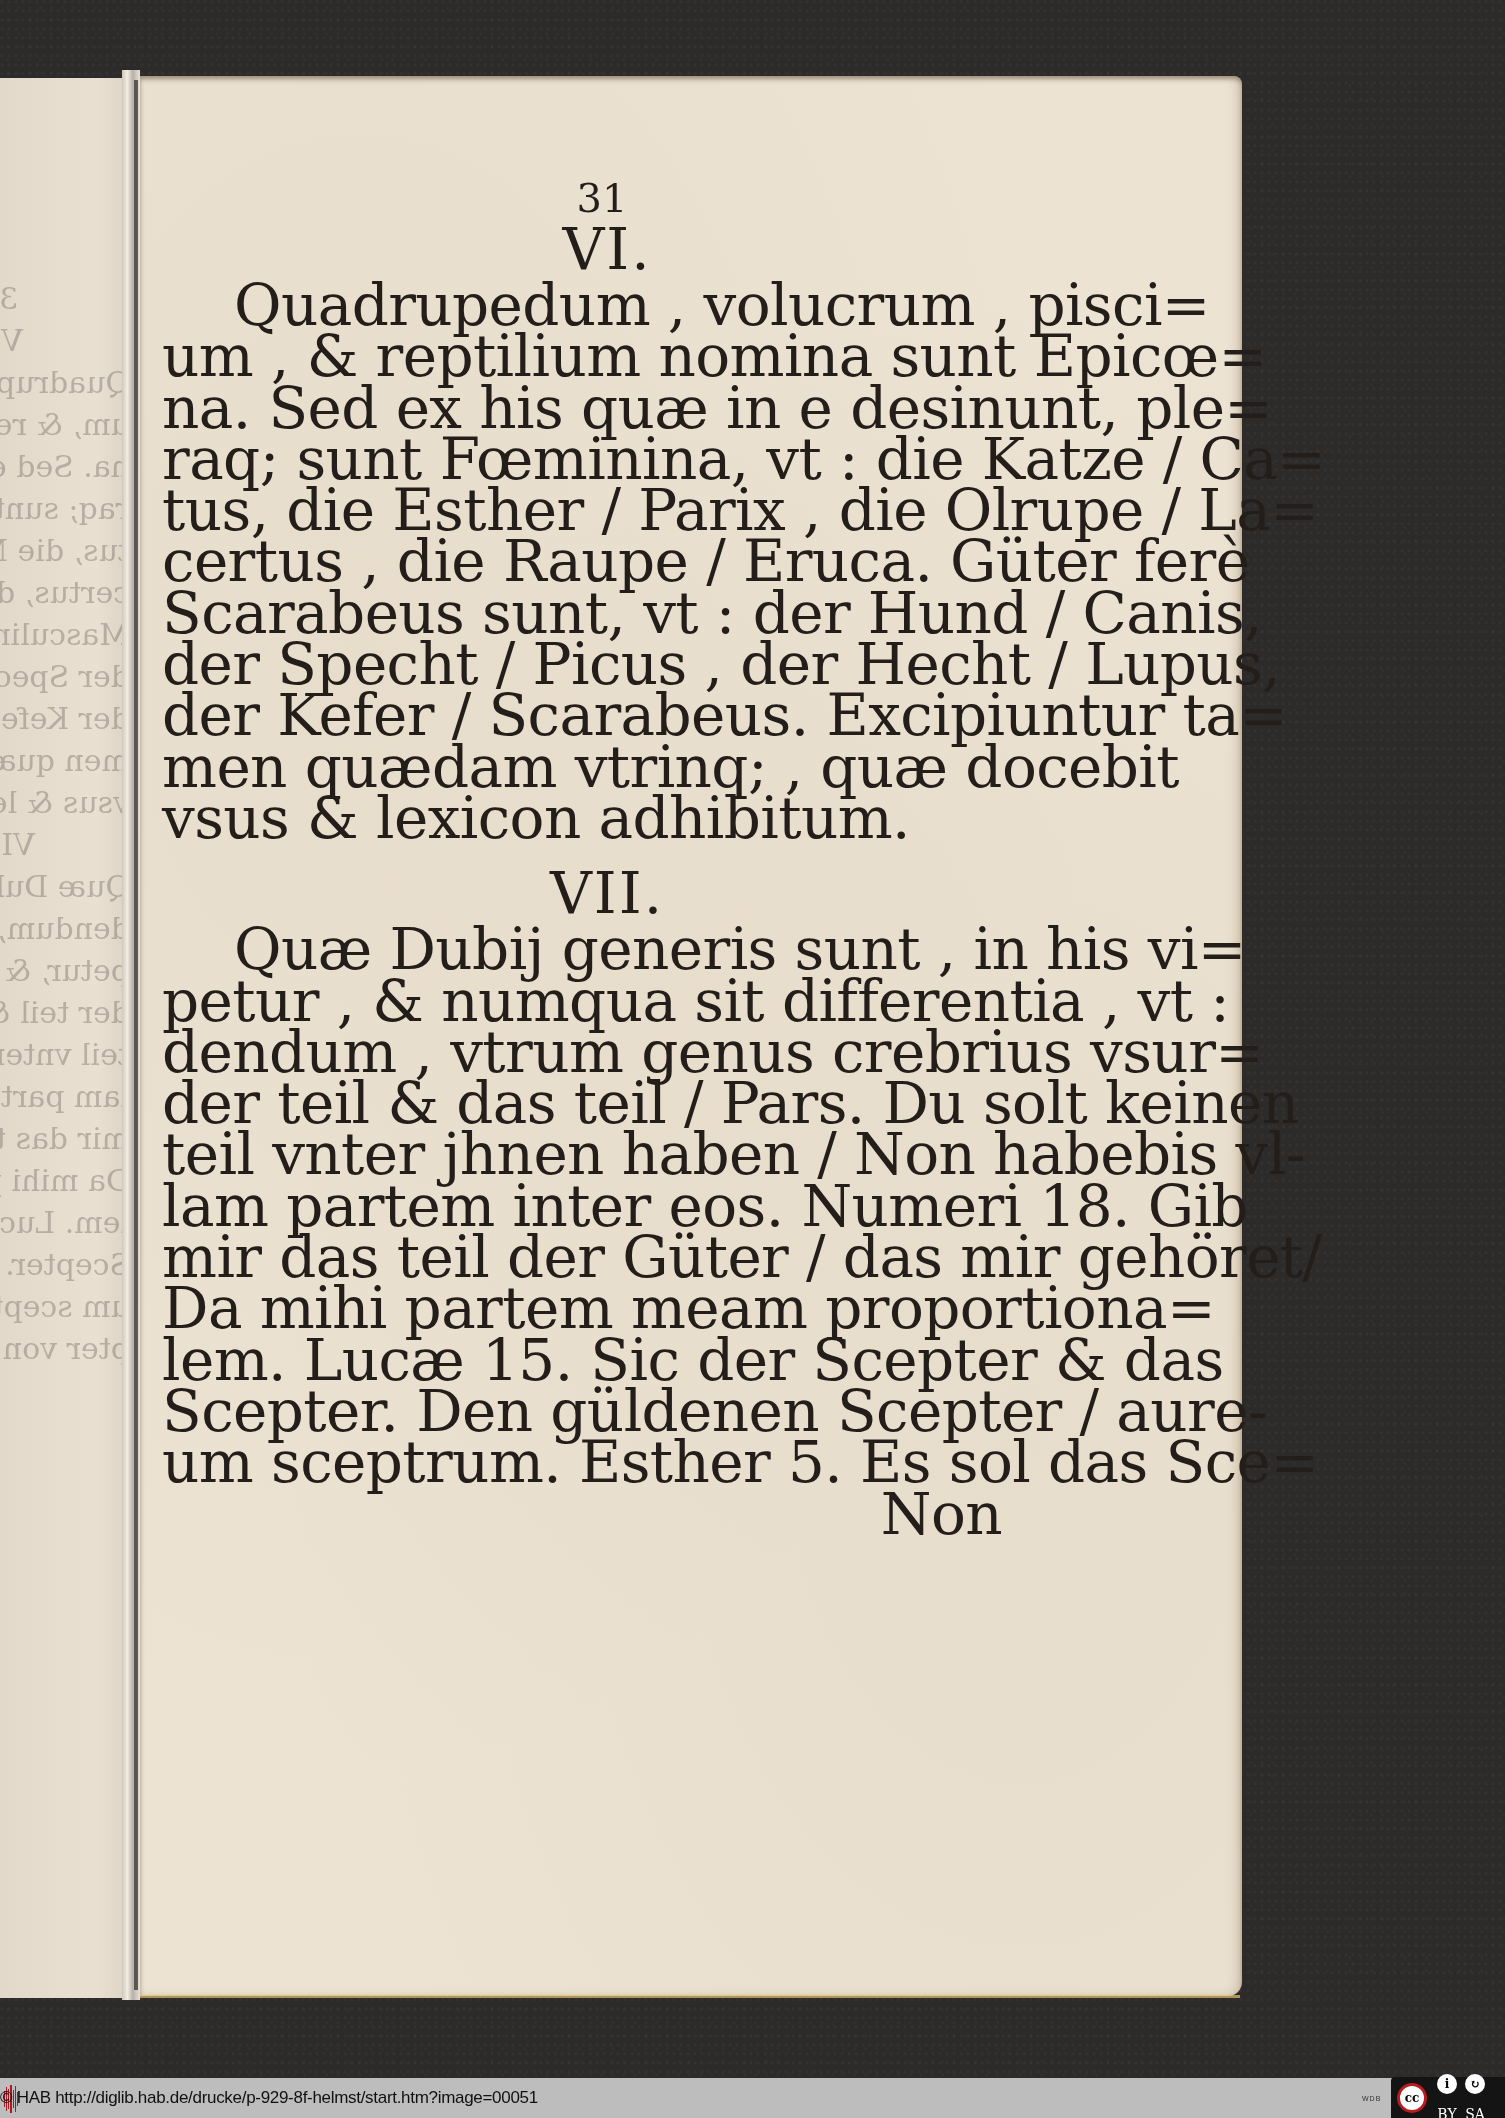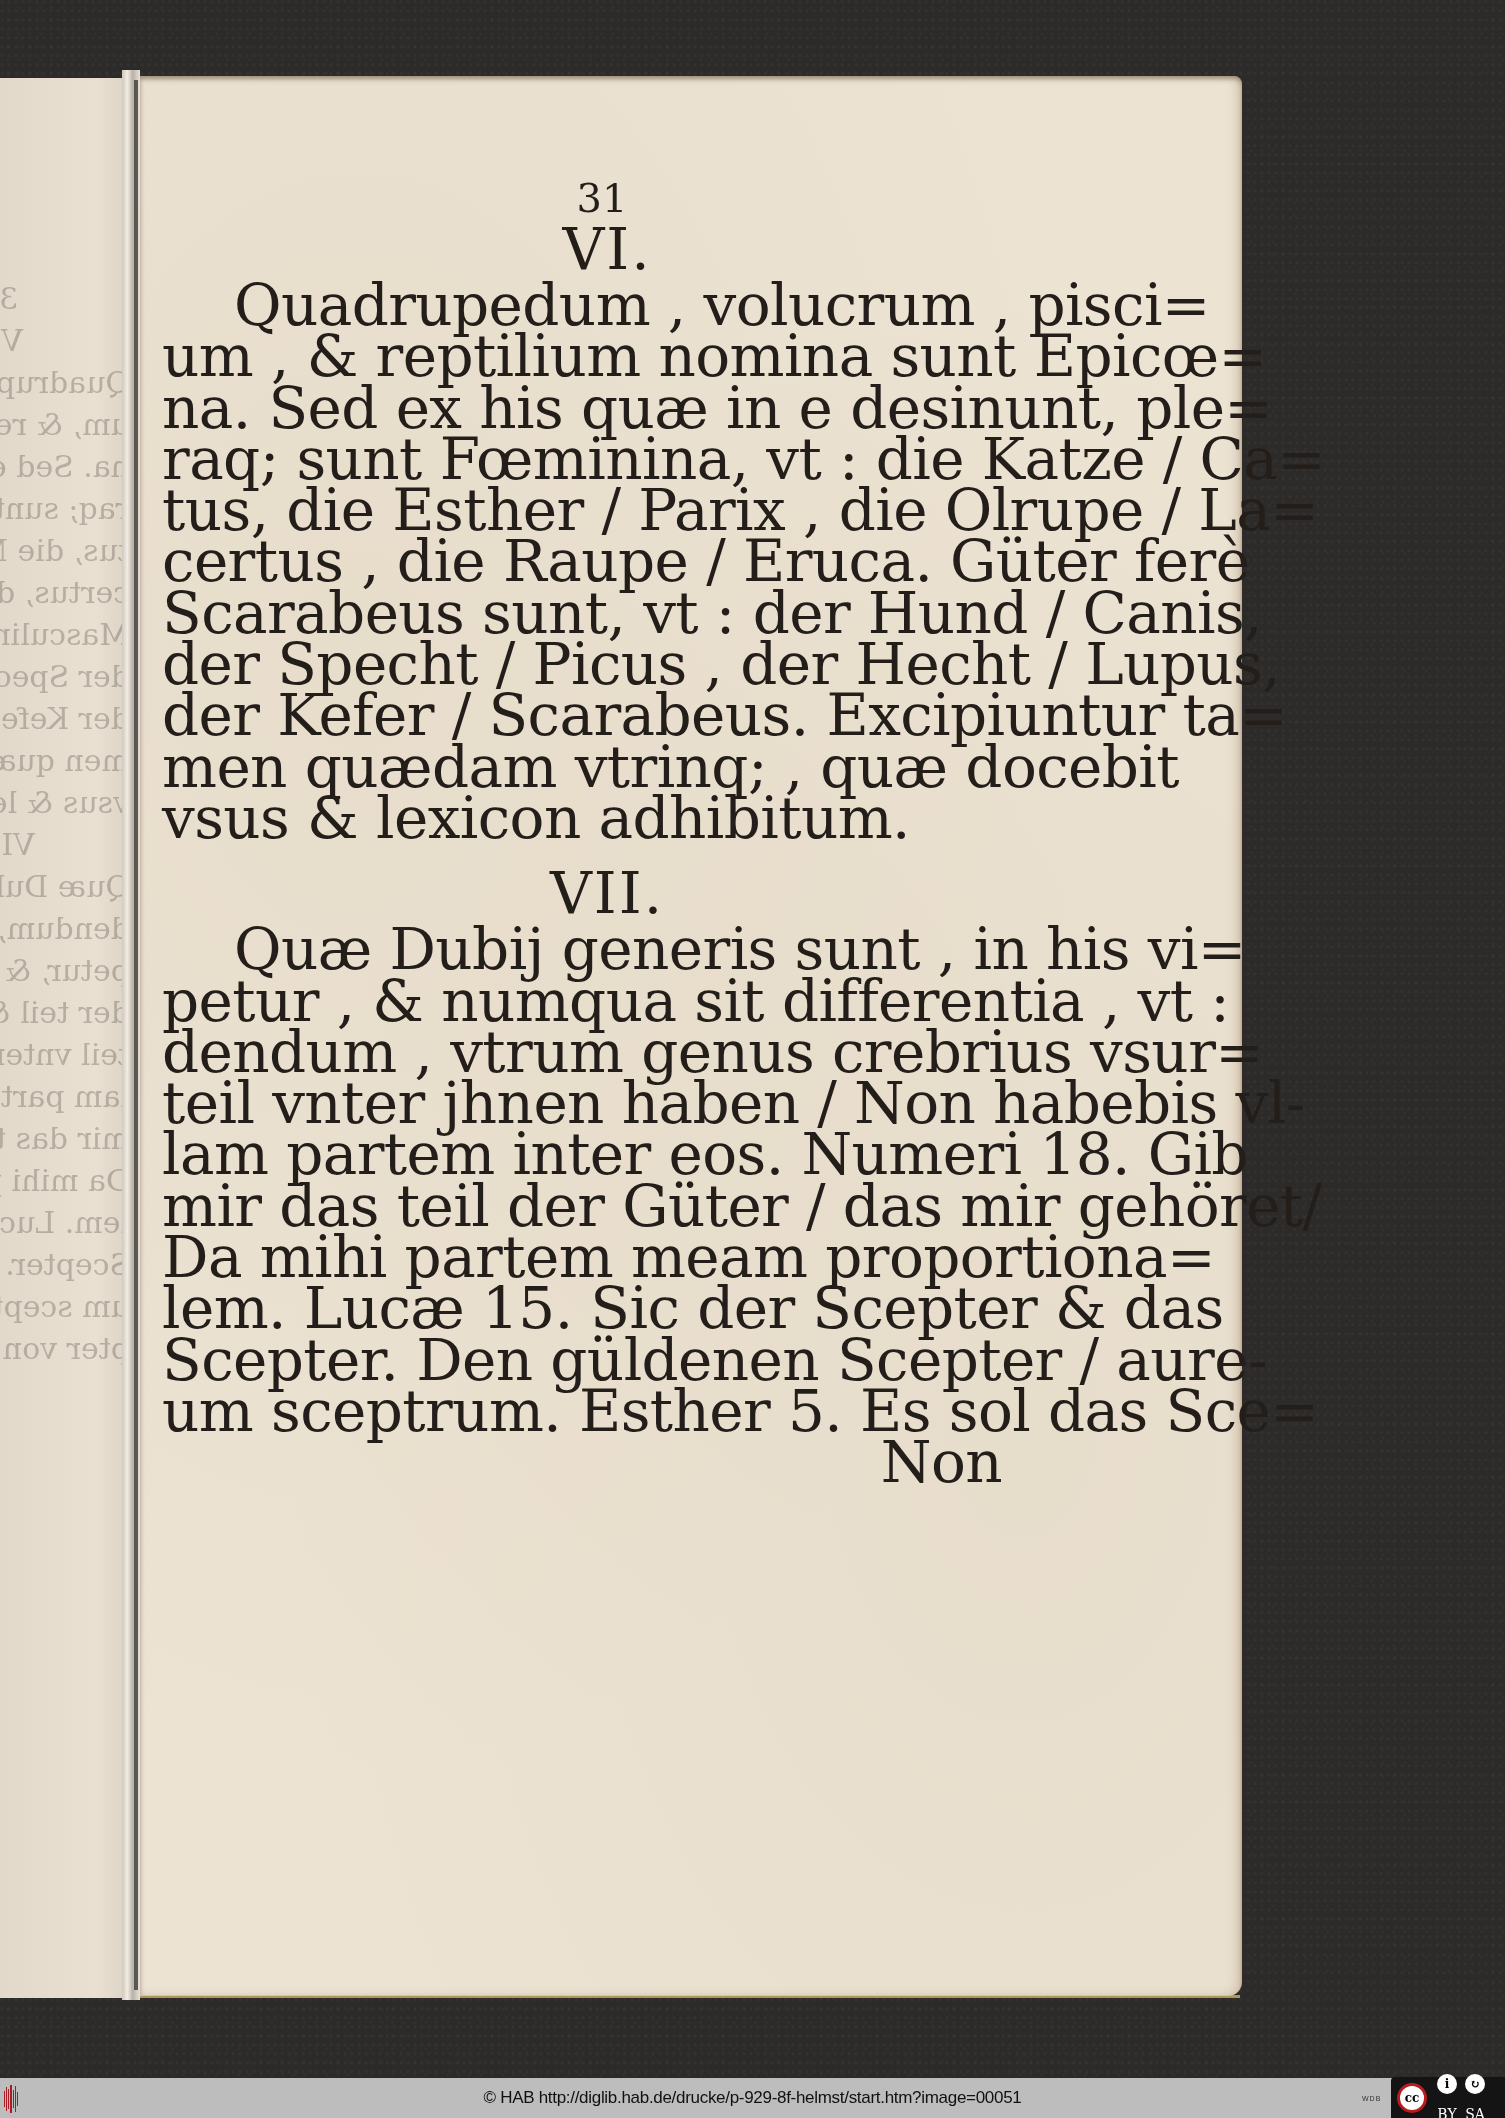--- a/index.html
+++ b/index.html
@@ -74,21 +74,21 @@
     position: absolute; left: 0; top: 2078px; width: 1505px; height: 40px;
     background: #bdbdbd;
     font-family: "Liberation Sans", sans-serif;
   }
   .footer .logo {
     position: absolute; left: 4px; top: 7px; width: 14px; height: 28px;
     display: flex; gap: 1px; align-items: center;
   }
   .footer .logo span { display: block; width: 2px; background: #a81c26; }
   .footer .copyright {
-    position: absolute; left: 0; right: 0; top: 10px; text-align: center;
+    position: absolute; left: 0; right: 0; top: 10px; text-align: left;
     font-size: 17px; color: #111; letter-spacing: -0.3px;
   }
   .footer .wds {
     position: absolute; left: 1362px; top: 17px; font-size: 7px; color: #333;
     letter-spacing: 1px;
   }
   .cc-badge {
     position: absolute; left: 1391px; top: 2077px; width: 114px; height: 41px;
     background: #141414; border-radius: 4px 0 0 0;
     display: flex; align-items: center;
@@ -165,20 +165,21 @@
     <div class="line">men quædam vtrinq; , quæ docebit</div>
     <div class="line last">vsus &amp; lexicon adhibitum.</div>
   </div>
 
   <div class="gap"></div>
   <div class="section-heading">VII.</div>
   <div>
     <div class="line indent">Quæ Dubij generis sunt , in his vi=</div>
     <div class="line">petur , &amp; numqua sit differentia , vt :</div>
     <div class="line">dendum , vtrum genus crebrius vsur=</div>
+    <div class="line">der teil &amp; das teil / Pars. Du solt keinen</div>
     <div class="line">teil vnter jhnen haben / Non habebis vl-</div>
     <div class="line">lam partem inter eos. Numeri 18. Gib</div>
     <div class="line">mir das teil der Güter / das mir gehöret/</div>
     <div class="line">Da mihi partem meam proportiona=</div>
     <div class="line">lem. Lucæ 15. Sic der Scepter &amp; das</div>
     <div class="line">Scepter. Den güldenen Scepter / aure-</div>
     <div class="line">um sceptrum. Esther 5. Es sol das Sce=</div>
     <div class="line catch">Non</div>
   </div>
 </div>

